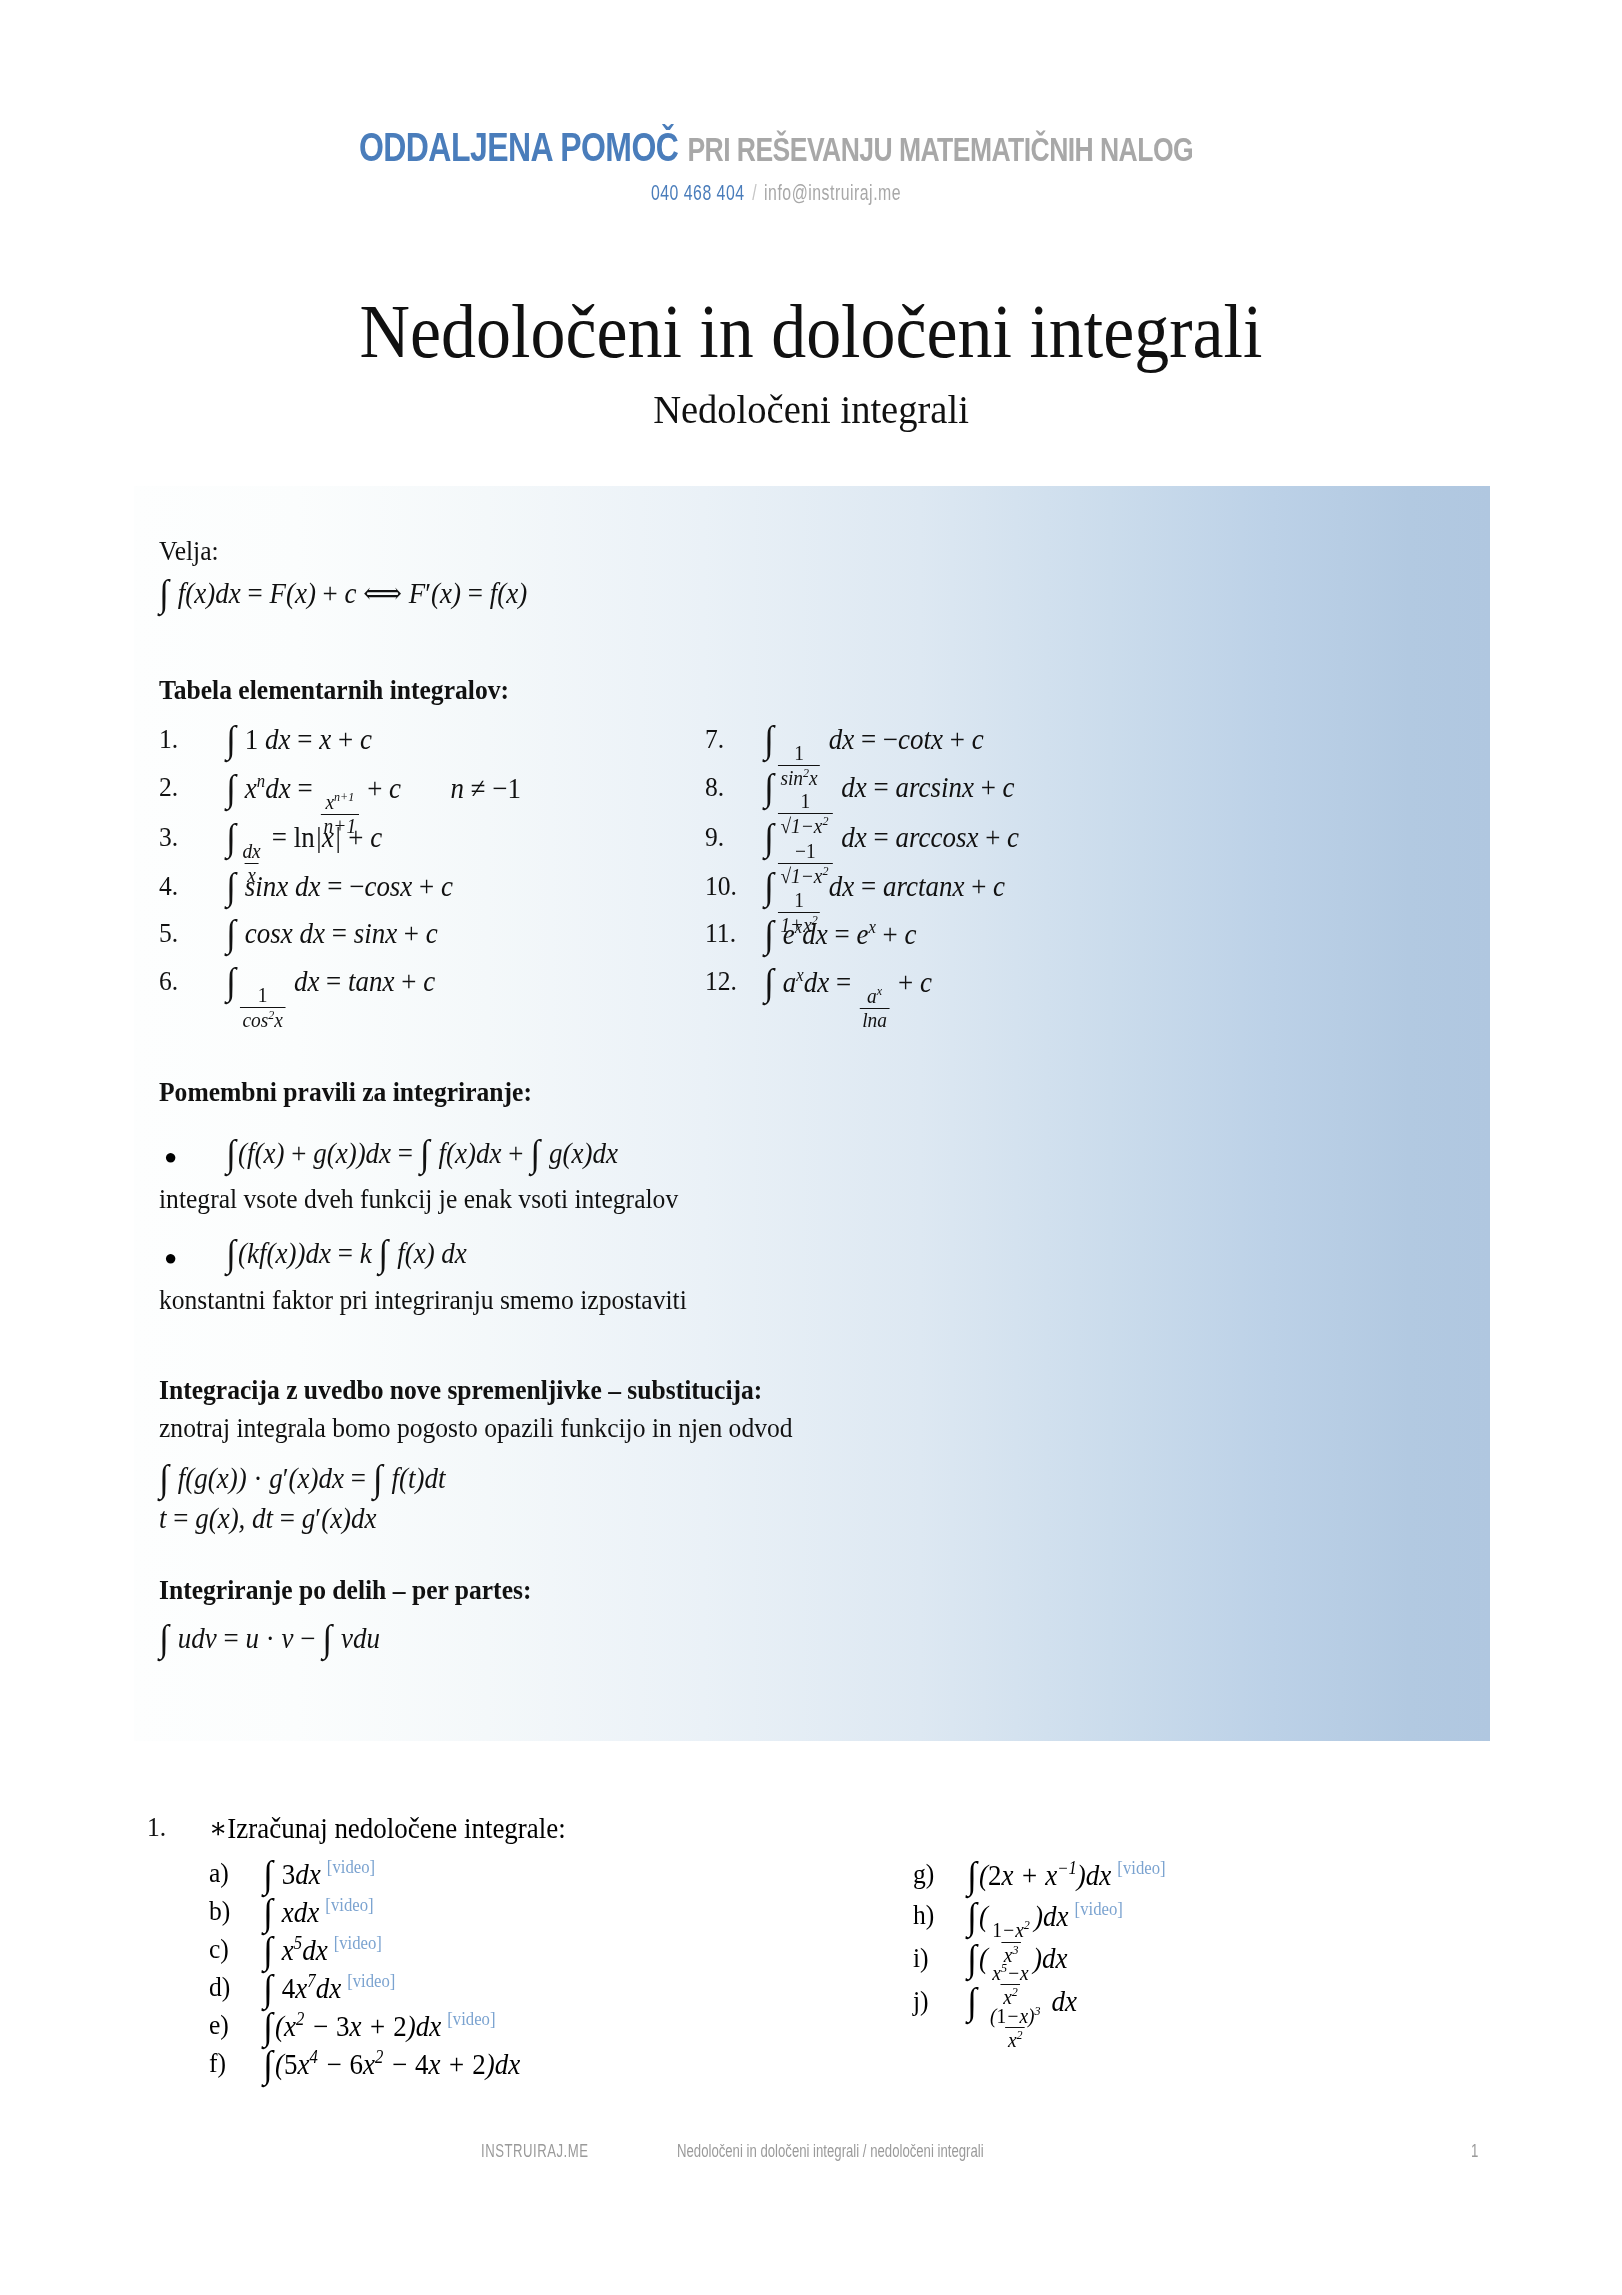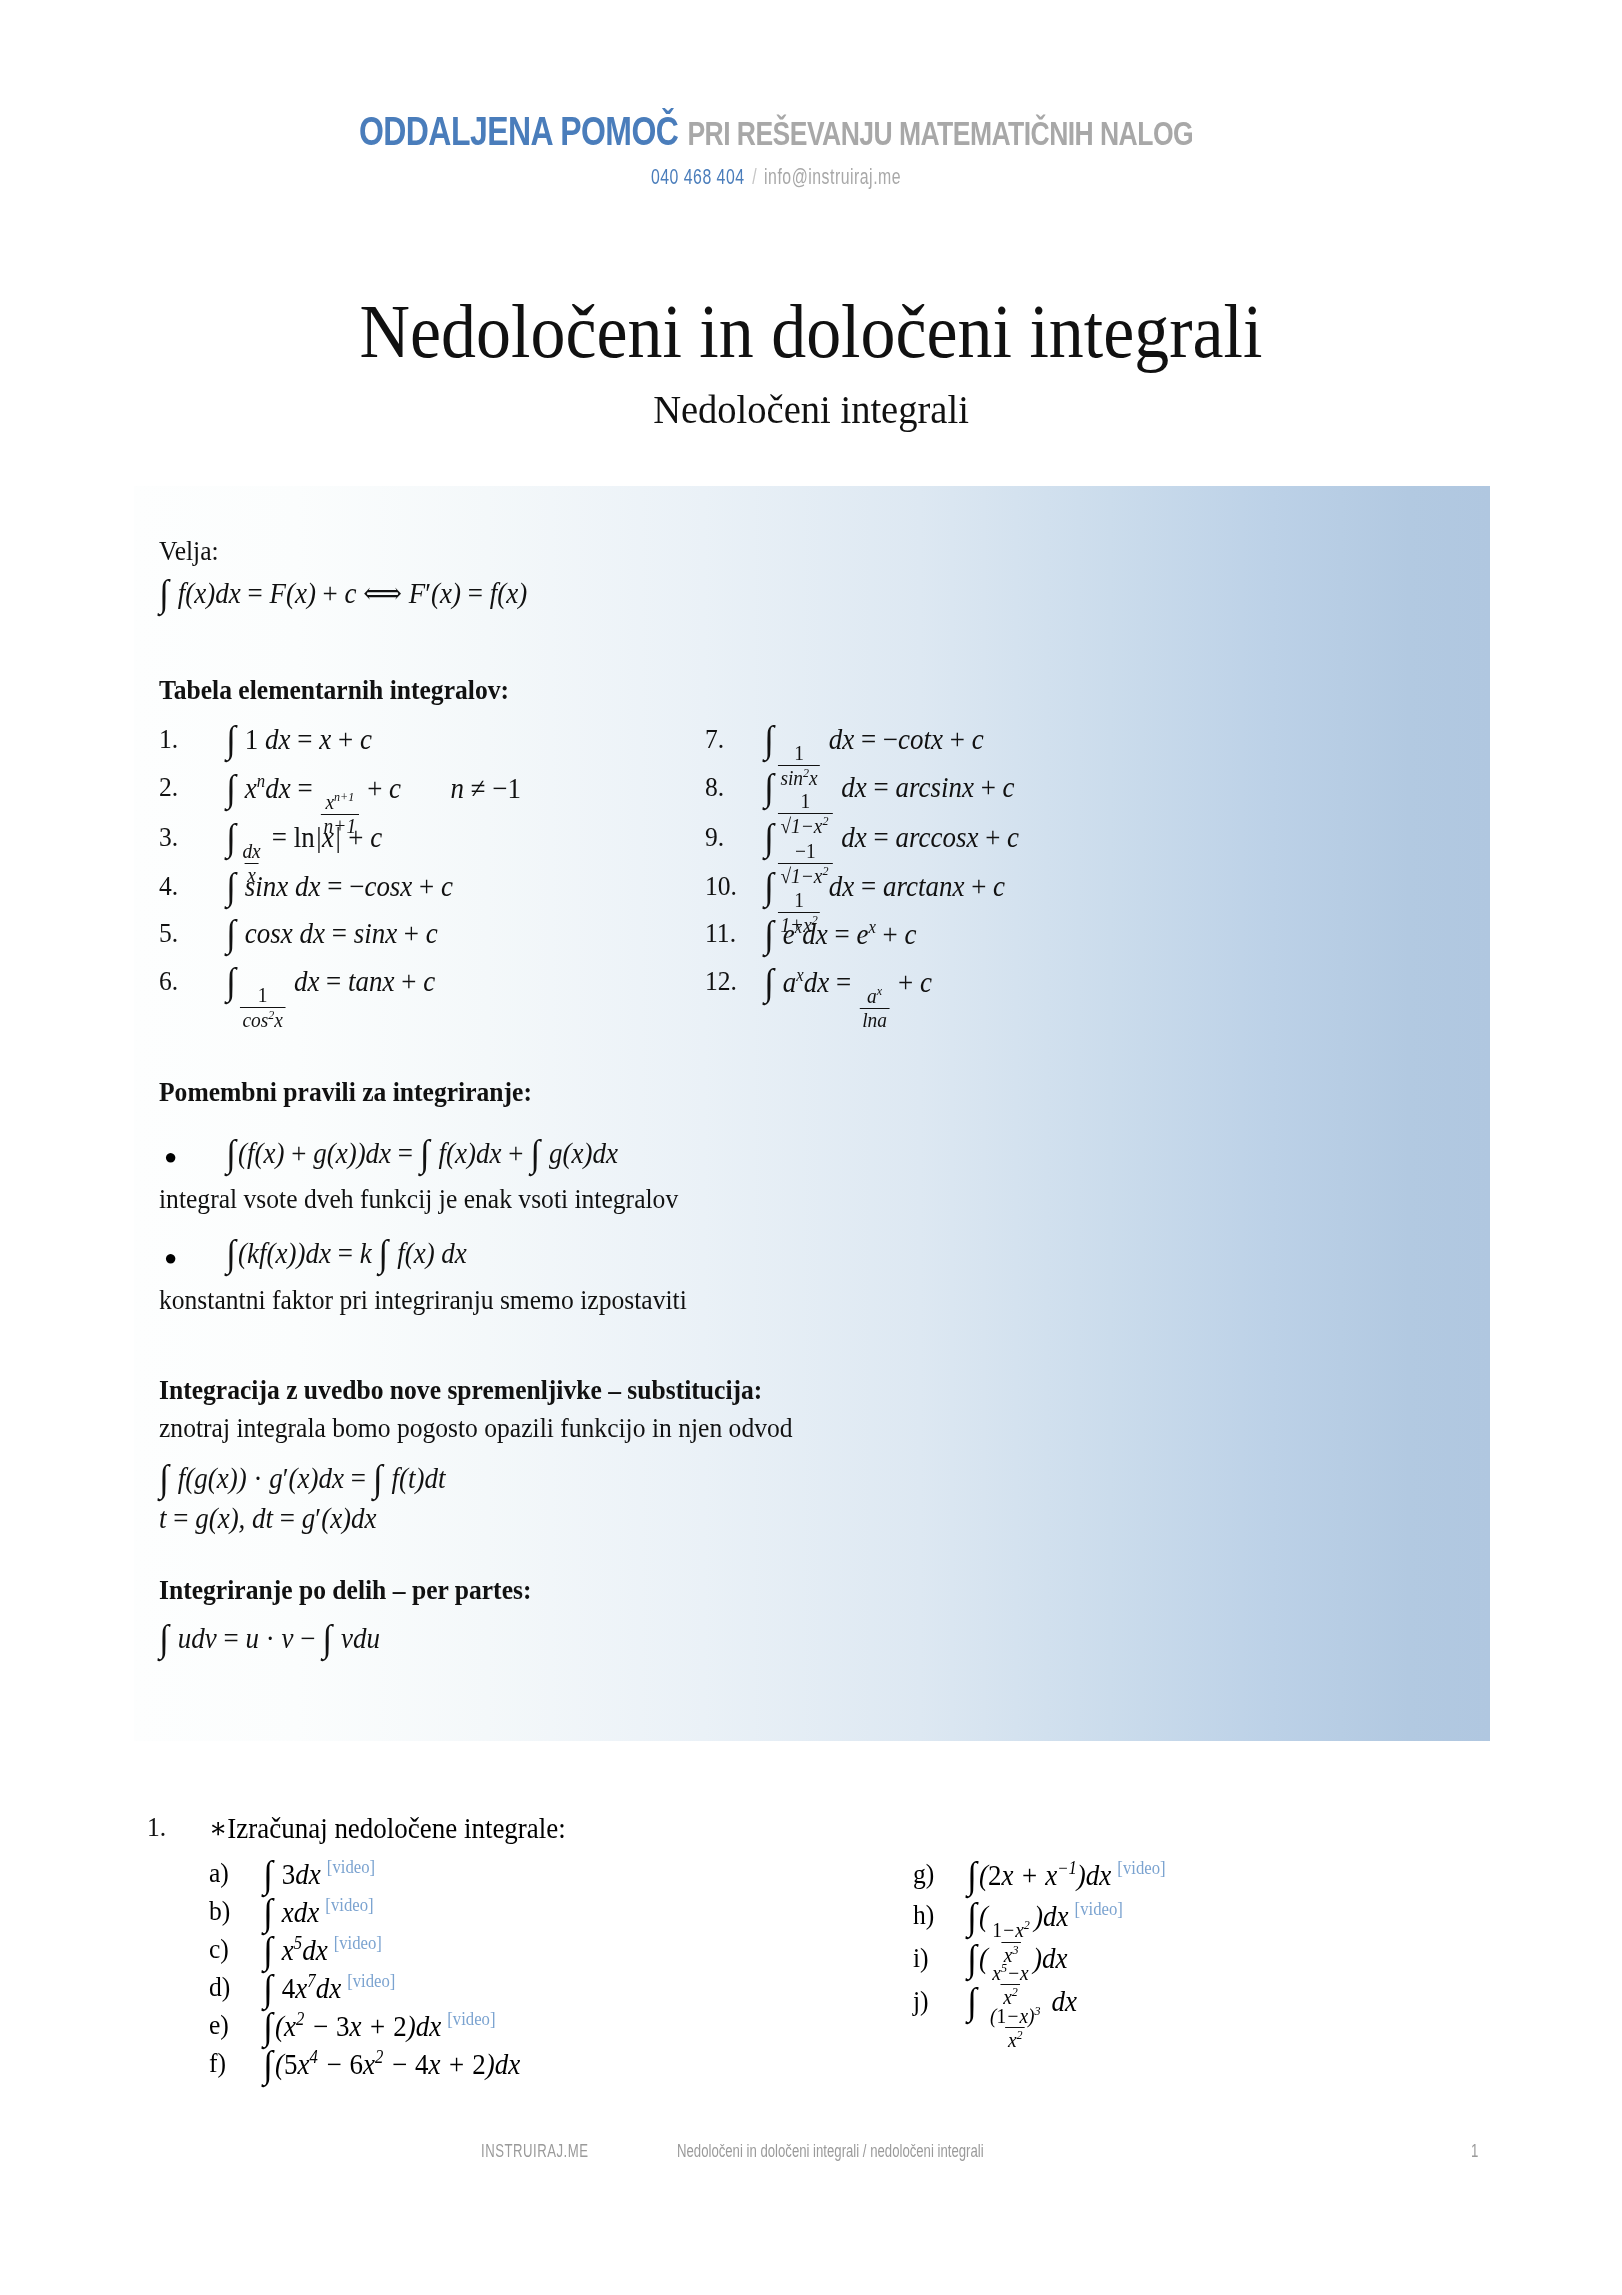--- a/index.html
+++ b/index.html
@@ -11,21 +11,21 @@
     width: 1622px;
     height: 2295px;
     position: relative;
     font-family: "Liberation Serif", "DejaVu Serif", serif;
     overflow: hidden;
   }
 
   
   .header {
     position: absolute;
-    top: 108px;
+    top: 124px;
     left: 0;
     width: 1552px;
     text-align: center;
   }
   .brand-line {
     font-family: "Liberation Sans", sans-serif;
     font-weight: bold;
     font-size: 34px;
     letter-spacing: -0.7px;
     white-space: nowrap;

